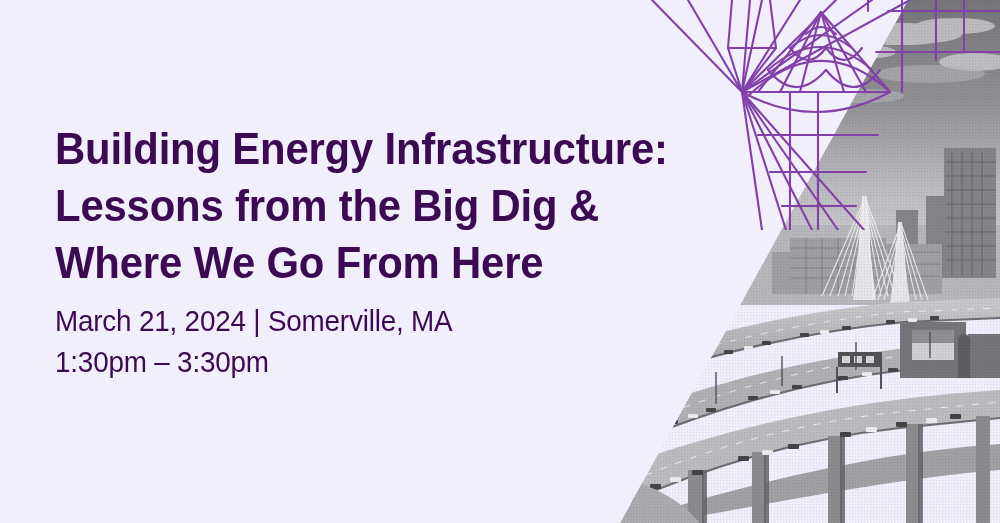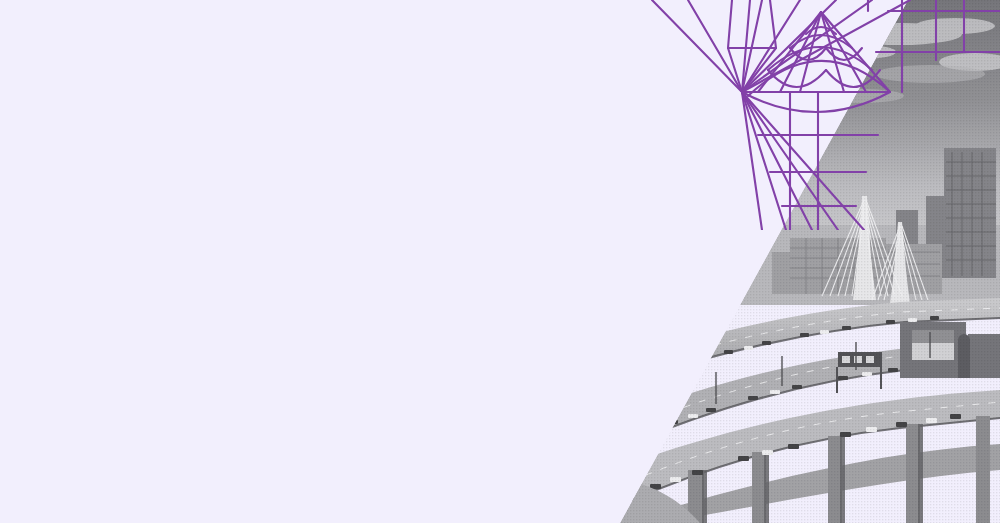--- a/index.html
+++ b/index.html
@@ -371,14 +371,28 @@
         <line x1="228" y1="11" x2="228" y2="0"></line>
         <line x1="262" y1="0" x2="262" y2="92"></line>
         <line x1="296" y1="0" x2="296" y2="60"></line>
         <line x1="324" y1="0" x2="324" y2="52"></line>
 
         <path d="M102,92 Q176,132 250,92"></path>
       </g>
     </svg>
   </div>
 
+  <div class="text-block">
+
+    <h1 class="headline">
+      <span class="hl-line">Building Energy Infrastructure:</span>
+      <span class="hl-line">Lessons from the Big Dig &amp;</span>
+      <span class="hl-line">Where We Go From Here</span>
+    </h1>
+
+    <p class="meta">
+      <span class="meta-line">March 21, 2024 | Somerville, MA</span>
+      <span class="meta-line">1:30pm – 3:30pm</span>
+    </p>
+
+  </div>
 
 </div>
 
 </body></html>

